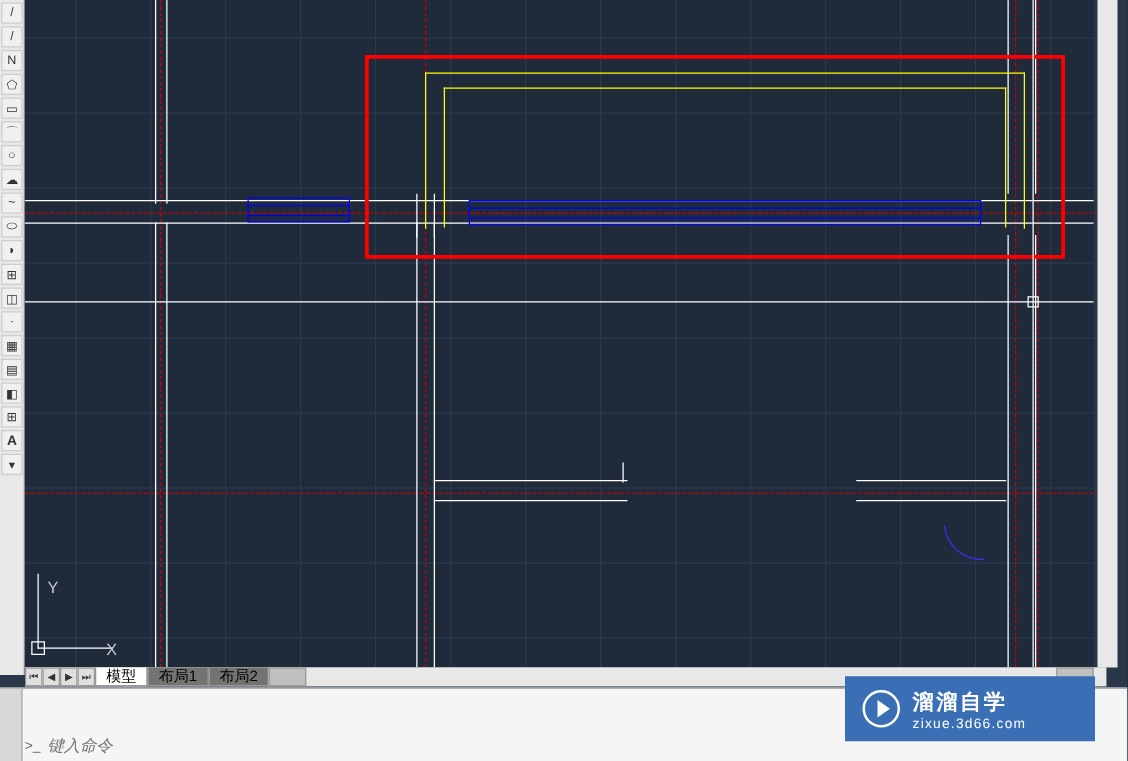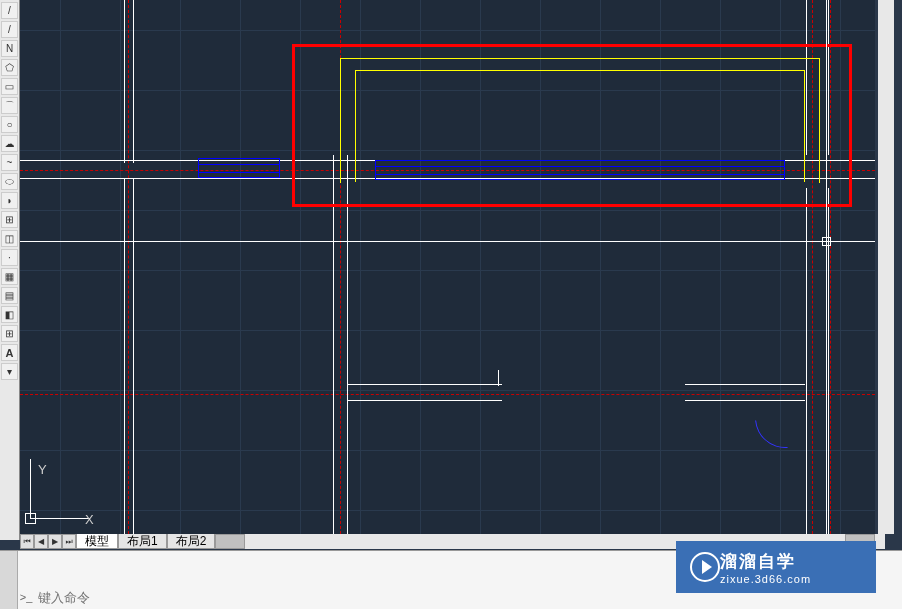--- a/index.html
+++ b/index.html
@@ -164,21 +164,21 @@
       border: 1px solid #999;
       font-size: 8px;
       display: flex;
       align-items: center;
       justify-content: center;
       cursor: pointer;
       color: #333;
     }
     .tab {
       padding: 0 8px;
-      background: #e5e5e5;
+      background: #737373;
       border: 1px solid #999;
       border-top: none;
       font-size: 12px;
       cursor: pointer;
       display: flex;
       align-items: center;
       color: #000;
     }
     .tab.active { background: #fff; }
     .scroll-track {
@@ -248,34 +248,36 @@
       justify-content: center;
       font-size: 11px;
       color: #666;
     }
     .cmd-input {
       flex: 1;
       border: none;
       background: #f5f5f5;
       font-size: 13px;
       color: #b91c1c;
+      font-style: italic;
       outline: none;
       font-family: "SimSun", monospace;
     }
     
     
     .watermark {
       position: absolute;
       right: 26px;
       bottom: 16px;
       width: 200px;
       height: 52px;
       background: #3a6fb5;
       display: flex;
       align-items: center;
+      gap: 10px;
       padding: 0 14px;
     }
     .wm-play {
       width: 30px;
       height: 30px;
       border: 2px solid #fff;
       border-radius: 50%;
       display: flex;
       align-items: center;
       justify-content: center;

